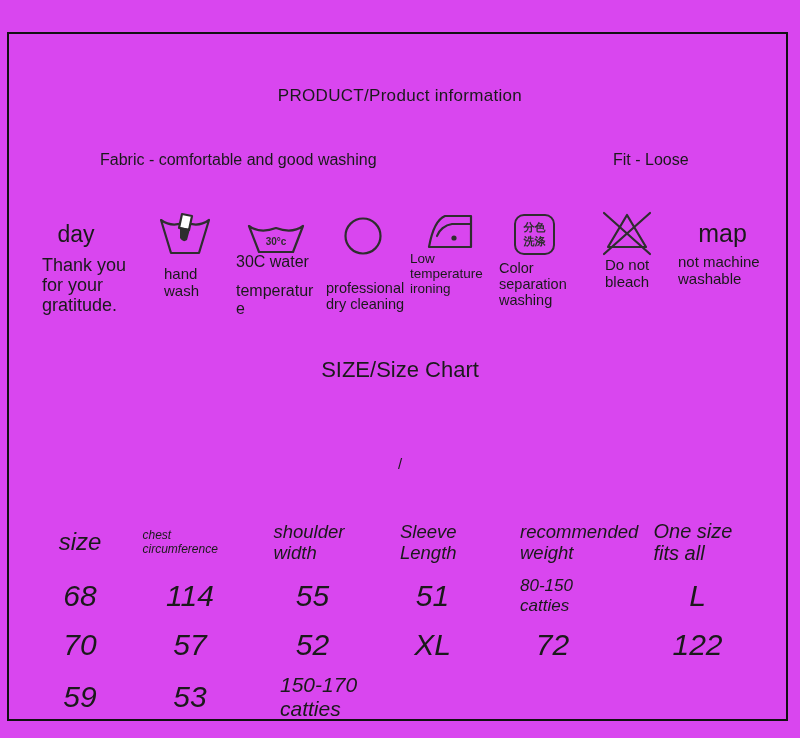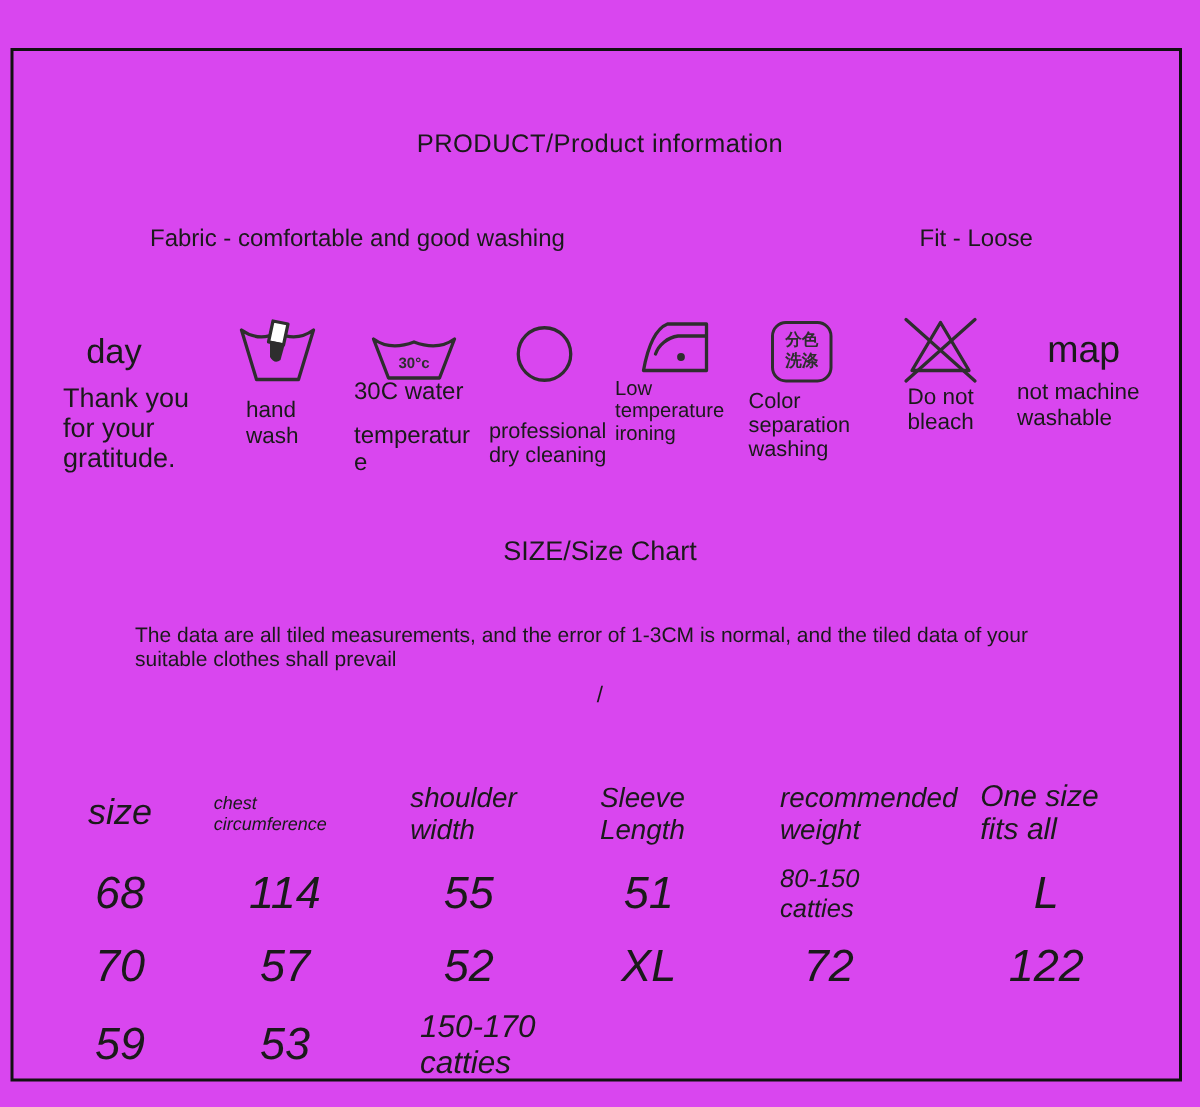--- a/index.html
+++ b/index.html
@@ -26,21 +26,21 @@
     fill:none; stroke:#2e2e2e; stroke-width:2.2; stroke-linejoin:round; stroke-linecap:round;
   }
   .icon-svg .fill { fill:#2e2e2e; stroke:none; }
   .icon-svg text { fill:#2e2e2e; font-weight:bold; font-family:"Liberation Sans",sans-serif; }
   .color-sep-box {
     width:41px; height:41px; border:2.5px solid #2e2e2e; border-radius:10px;
     box-sizing:border-box; display:flex; flex-direction:column; align-items:center;
     justify-content:center; font-size:11px; font-weight:bold; line-height:1.25; color:#2e2e2e;
   }
 
-  .size-title { top:357px; font-size:18px; }
+  .size-title { top:357px; font-size:22px; }
   .size-note { left:90px; top:416px; width:620px; font-size:14px; line-height:1.14; }
   .divider-slash { top:455px; font-size:15px; }
 
   
   .size-table {
     position:absolute; left:30px; top:514px; width:750px;
     display:grid;
     grid-template-columns:100px 120px 125px 115px 125px 165px;
     grid-template-rows:56px 52px 45px 60px;
   }
@@ -121,21 +121,20 @@
       <path d="M2,2 L48,43" stroke-width="2"></path>
       <path d="M48,2 L2,43" stroke-width="2"></path>
     </svg>
   </div>
   <div class="abs care-label" style="left:605px; top:257px; width:58px; font-size:15px;">Do not bleach</div>
 
   <div class="abs care-big" style="left:670px; top:219px; width:105px; text-align:center; font-size:25px;">map</div>
   <div class="abs care-label" style="left:678px; top:254px; width:90px; font-size:15px;">not machine washable</div>
 
   <div class="abs ctr size-title">SIZE/Size Chart</div>
-  <div class="abs size-note">The data are all tiled measurements, and the error of 1-3CM is normal, and the tiled data of your suitable clothes shall prevail</div>
   <div class="abs ctr divider-slash">/</div>
 
   <div class="size-table">
 
     <div class="cell hdr-size">
       <span>size</span>
     </div>
     <div class="cell hdr-small">
       <div class="hdr-inner" style="max-width:95px;">chest circumference</div>
     </div>

